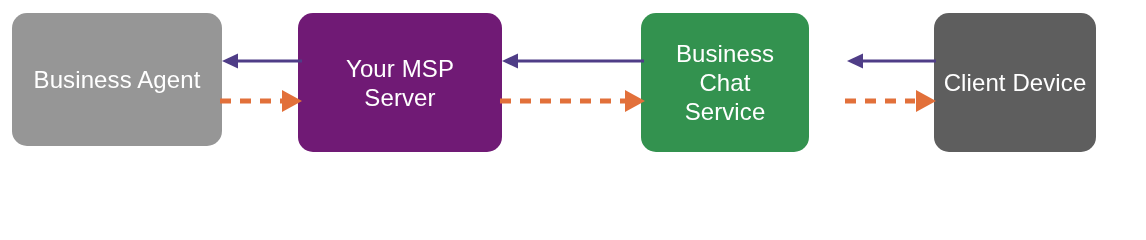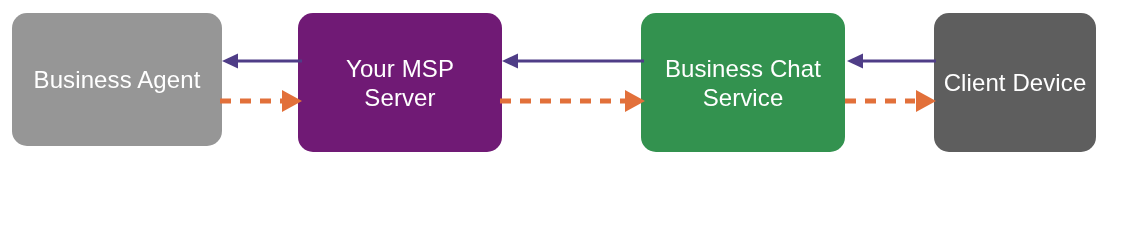--- a/index.html
+++ b/index.html
@@ -49,21 +49,21 @@
   
   #node-business-agent {
     left: 12px;  top: 13px;  width: 210px; height: 133px;
     background: #969696;
   }
   #node-msp-server {
     left: 298px; top: 13px;  width: 204px; height: 139px;
     background: #336b87;
   }
   #node-business-chat-service {
-    left: 641px; top: 13px;  width: 204px; height: 139px;
+    left: 641px; top: 13px;  width: 168px; height: 139px;
     background: #33924f;
   }
   #node-client-device {
     left: 934px; top: 13px;  width: 162px; height: 139px;
     background: #5e5e5e;
   }
 
   
   .connector {
     position: absolute;

